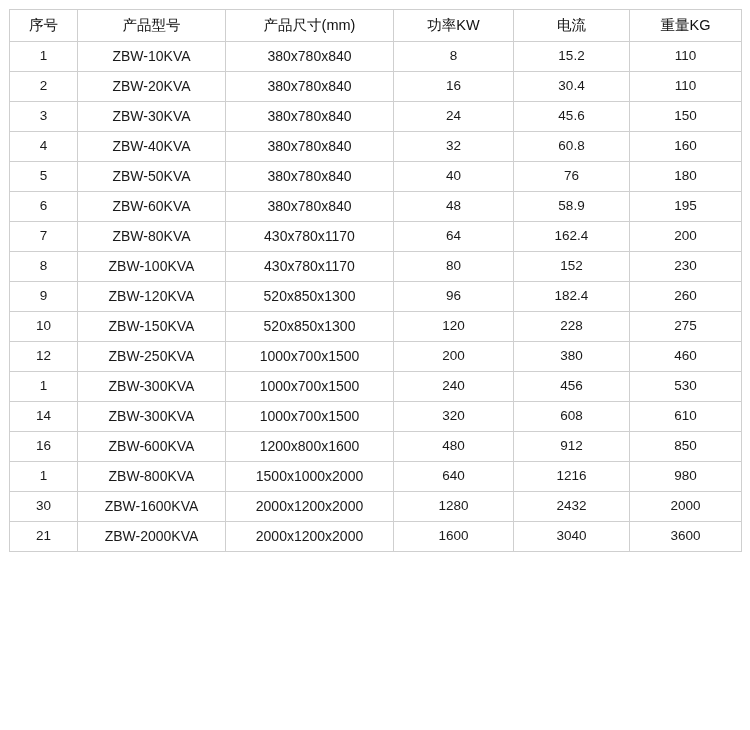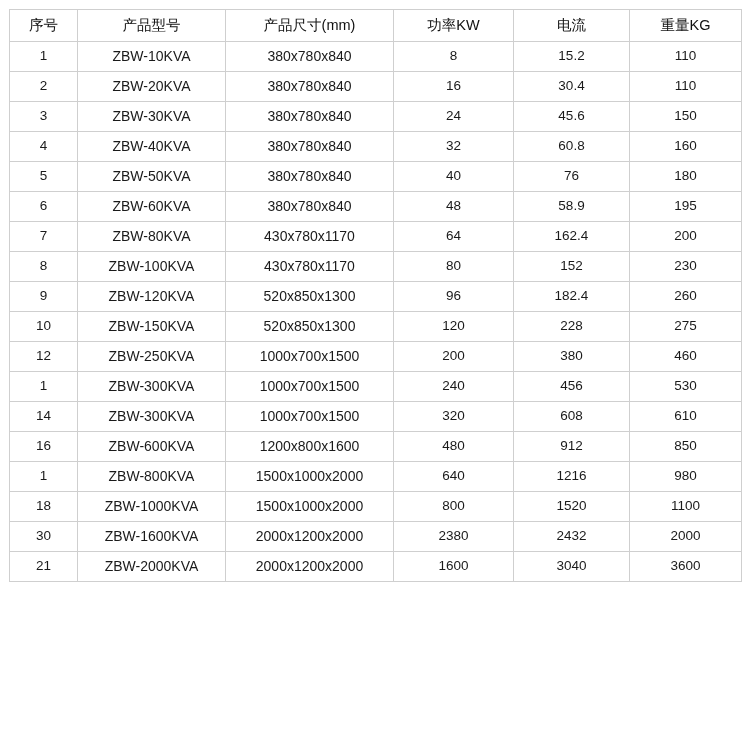--- a/index.html
+++ b/index.html
@@ -195,32 +195,24 @@
         </tr>
         <tr>
           <td class="num">1</td>
           <td>ZBW-800KVA</td>
           <td>1500x1000x2000</td>
           <td class="num">640</td>
           <td class="num">1216</td>
           <td class="num">980</td>
         </tr>
         <tr>
-          <td class="num">18</td>
-          <td>ZBW-1000KVA</td>
-          <td>1500x1000x2000</td>
-          <td class="num">800</td>
-          <td class="num">1520</td>
-          <td class="num">1100</td>
-        </tr>
-        <tr>
           <td class="num">30</td>
           <td>ZBW-1600KVA</td>
           <td>2000x1200x2000</td>
-          <td class="num">2380</td>
+          <td class="num">1280</td>
           <td class="num">2432</td>
           <td class="num">2000</td>
         </tr>
         <tr>
           <td class="num">21</td>
           <td>ZBW-2000KVA</td>
           <td>2000x1200x2000</td>
           <td class="num">1600</td>
           <td class="num">3040</td>
           <td class="num">3600</td>

